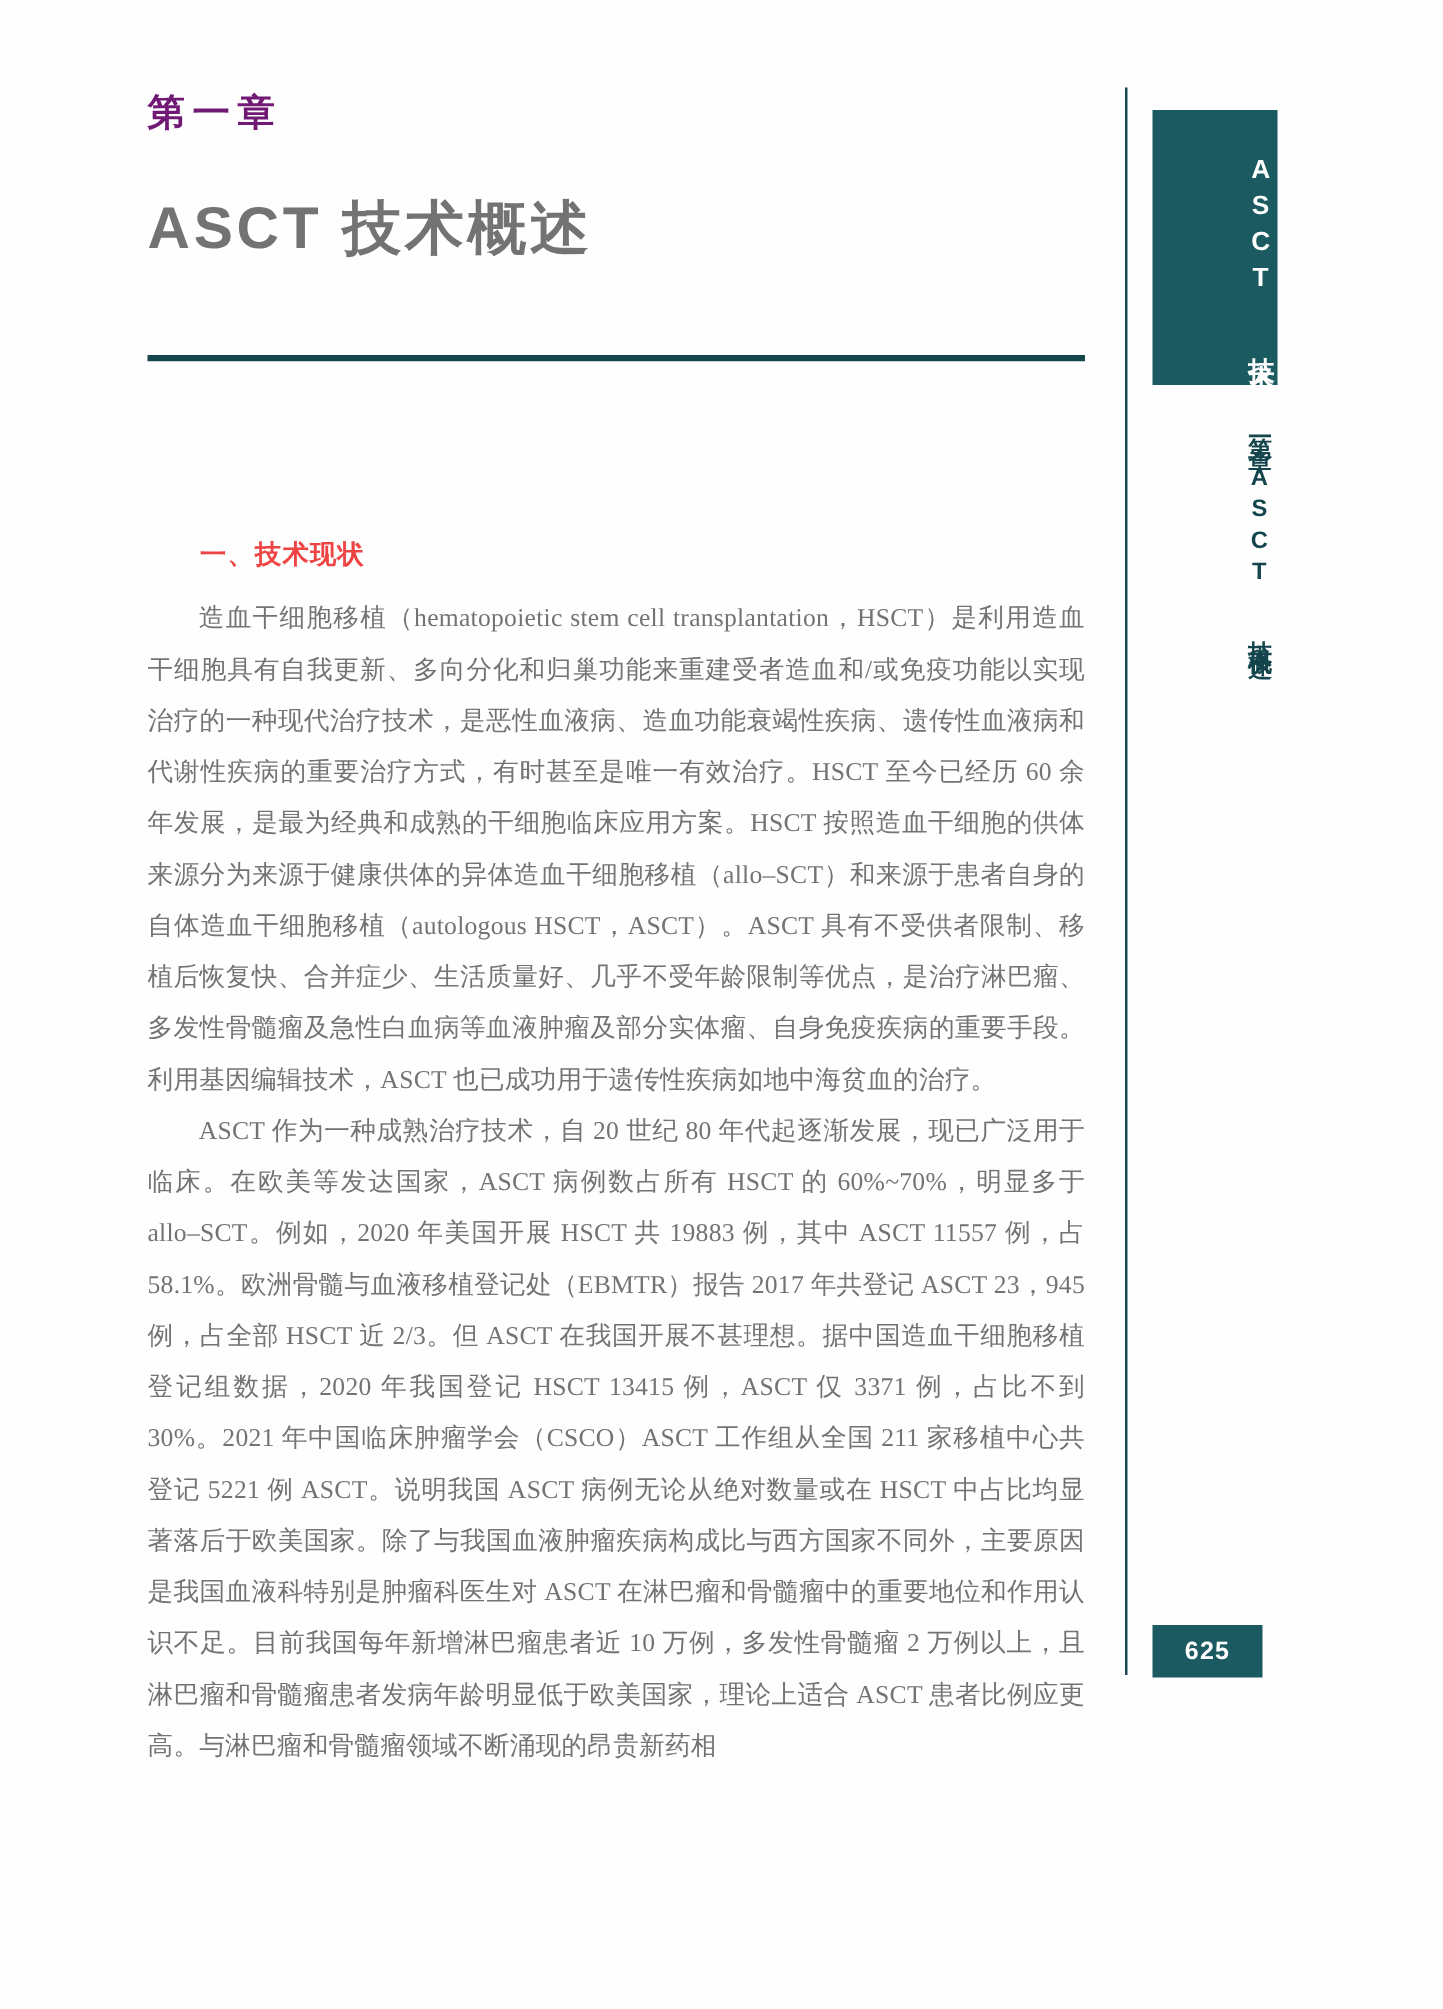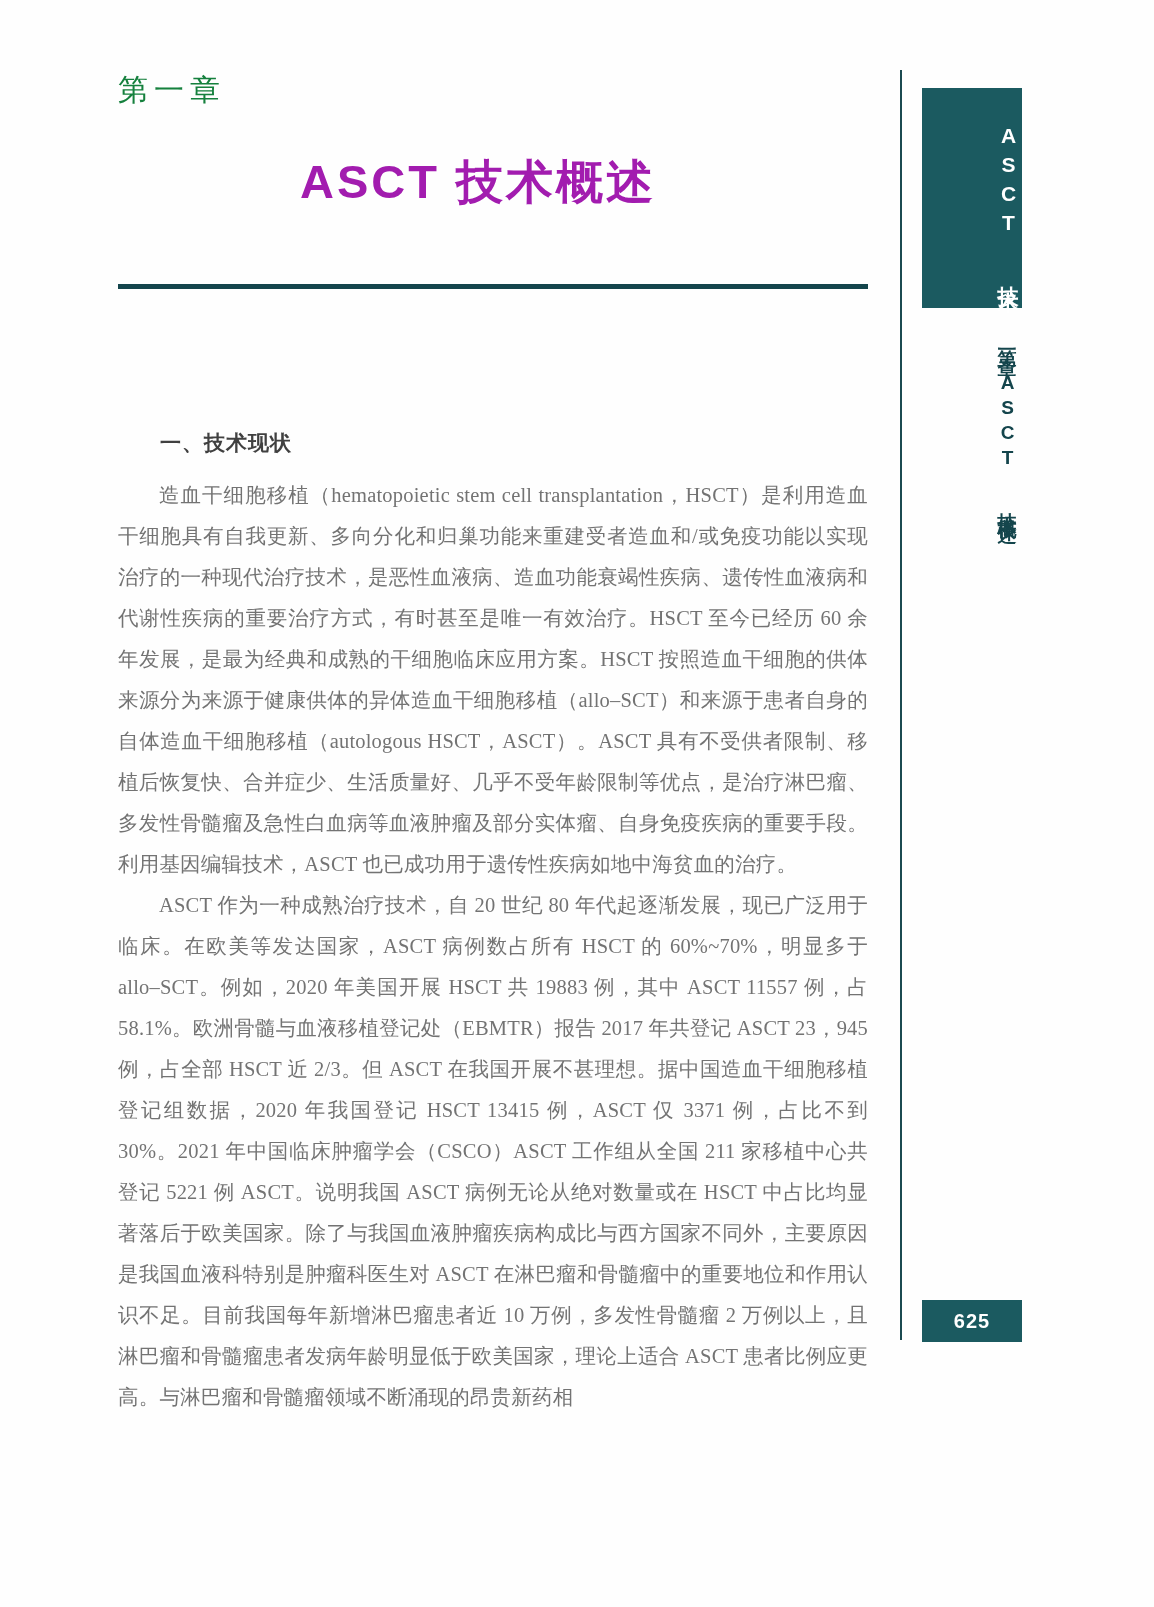--- a/index.html
+++ b/index.html
@@ -25,50 +25,50 @@
   
   .content {
     position: absolute;
     left: 118px;
     top: 70px;
     width: 750px;
   }
 
   .chapter-label {
     font-family: "Liberation Sans", "DejaVu Sans", sans-serif;
-    font-weight: normal;
+    font-weight: bold;
     font-size: 30px;
     letter-spacing: 6px;
-    color: #15803d;
+    color: #701a75;
     margin: 0 0 40px 0;
   }
 
   .chapter-title {
     font-family: "Liberation Sans", "DejaVu Sans", sans-serif;
     font-weight: bold;
     font-size: 47px;
     letter-spacing: 3px;
-    color: #a21caf;
-    text-align: center;
+    color: #737373;
+    text-align: left;
     margin: 0;
     padding-right: 30px;
   }
 
   .title-rule {
     margin-top: 70px;
     height: 5px;
     background: #14454c;
     width: 750px;
   }
 
   .section-heading {
     font-family: "Liberation Sans", "DejaVu Sans", sans-serif;
     font-weight: bold;
     font-size: 21px;
-    color: #404040;
+    color: #ef4444;
     margin: 140px 0 18px 42px;
     letter-spacing: 1px;
   }
 
   .para {
     font-size: 20.5px;
     line-height: 41px;
     text-align: justify;
     text-justify: inter-ideograph;
     margin: 0;
@@ -124,21 +124,21 @@
     font-weight: bold;
     font-size: 19px;
     letter-spacing: 4px;
     color: #14454c;
   }
 
   .page-number {
     position: absolute;
     left: 922px;
     top: 1300px;
-    width: 100px;
+    width: 88px;
     height: 42px;
     background: #1b5a60;
     color: #ffffff;
     font-family: "Liberation Sans", "DejaVu Sans", sans-serif;
     font-weight: bold;
     font-size: 20px;
     display: flex;
     align-items: center;
     justify-content: center;
     letter-spacing: 1px;

